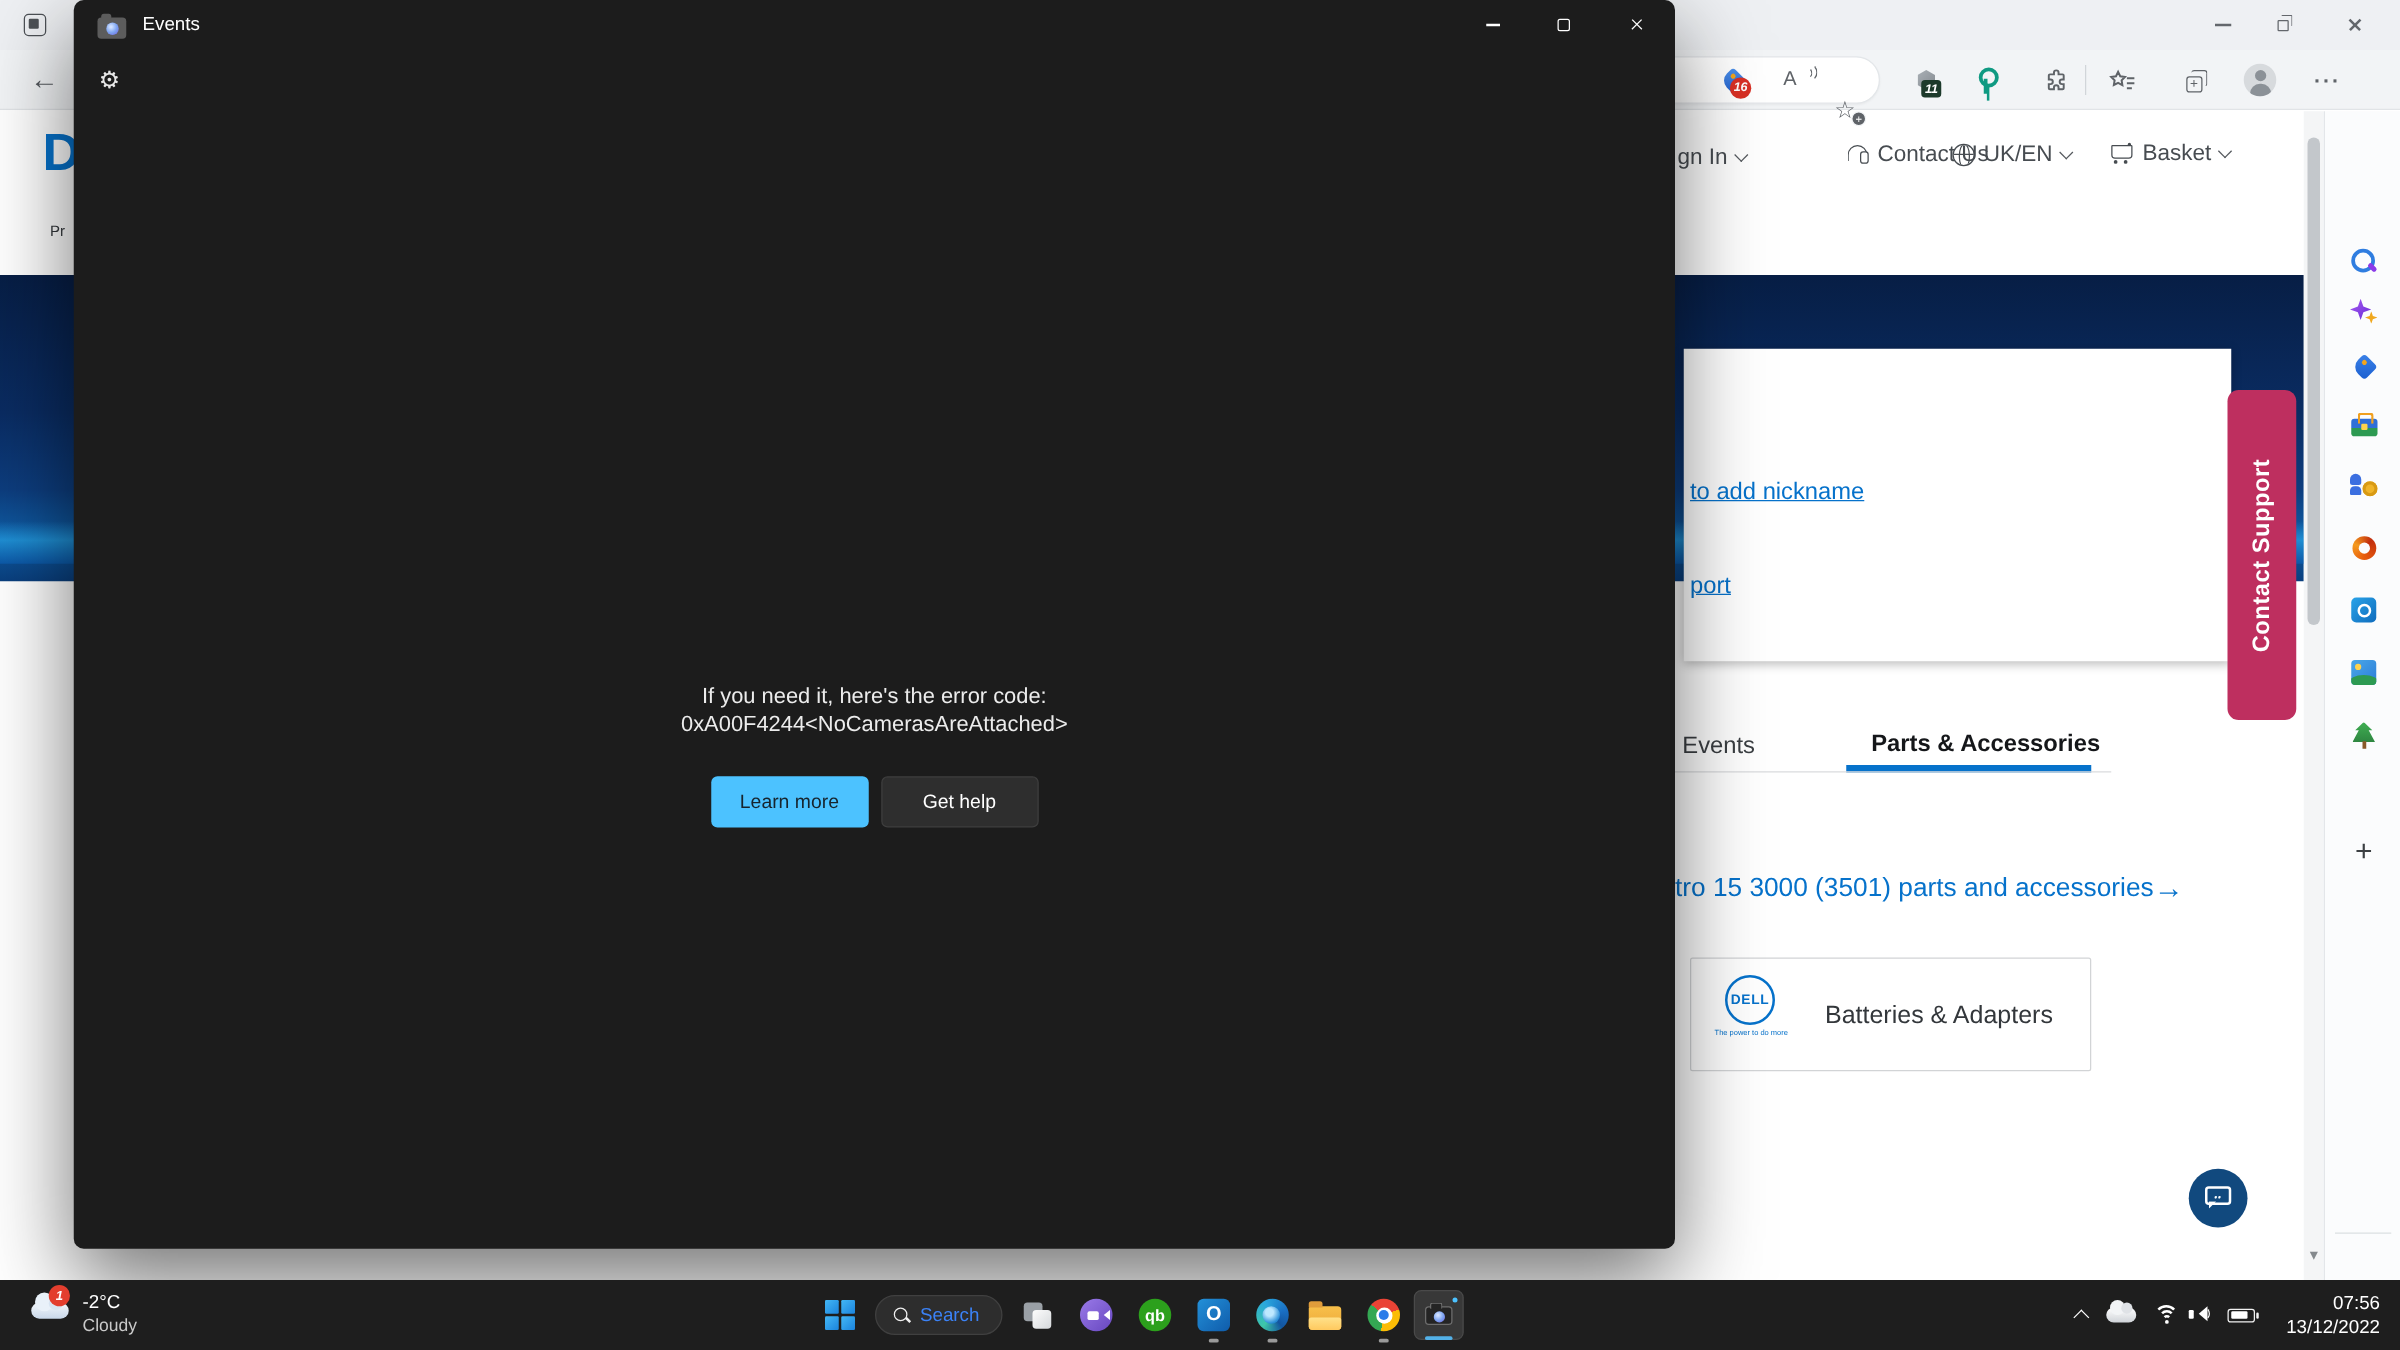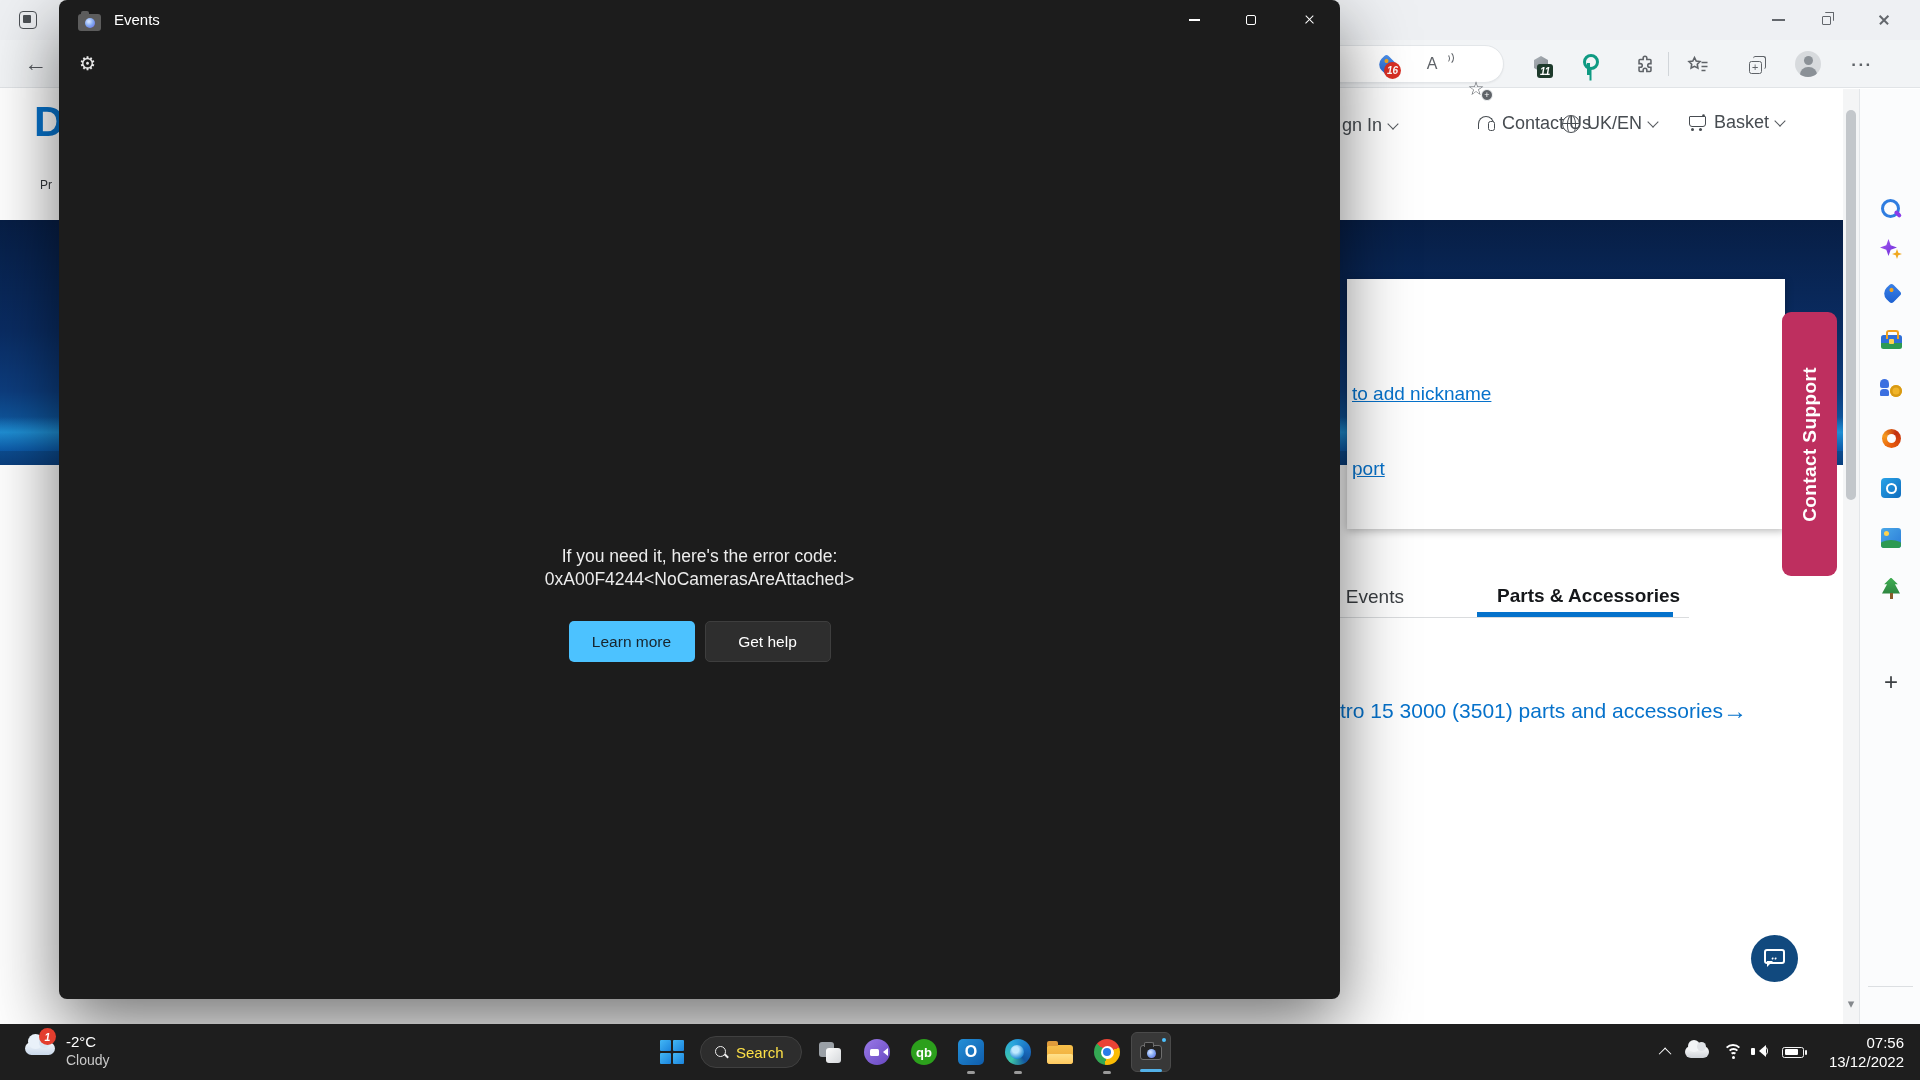--- a/index.html
+++ b/index.html
@@ -190,21 +190,21 @@
   .wx-temp { position:absolute; left:66px; top:9px;  font-size:15px; color:#fff; }
   .wx-cond { position:absolute; left:66px; top:28px; font-size:14px; color:#c9c9c9; }
   .win-logo { position:absolute; left:660px; top:16px; width:24px; height:24px; display:grid;
               grid-template-columns:1fr 1fr; grid-template-rows:1fr 1fr; gap:2px; }
   .win-logo i { background:linear-gradient(135deg,#43b7f5,#1b84dd); border-radius:1px; }
   .search-pill { position:absolute; left:700px; top:12px; width:102px; height:32px; border-radius:16px;
                  background:#2d2d2d; border:1px solid #404040; display:flex; align-items:center; gap:9px; padding-left:14px; }
   .mag { position:relative; width:12px; height:12px; }
   .mag::before { content:""; position:absolute; left:0; top:0; width:9px; height:9px; border:1.8px solid #efefef; border-radius:50%; }
   .mag::after  { content:""; position:absolute; left:9px; top:9px; width:5px; height:1.8px; background:#efefef; transform:rotate(45deg); }
-  .search-lbl { color:#fde047; font-size:15px; }
+  .search-lbl { color:#3b82f6; font-size:15px; }
   .tv-ic { position:relative; width:24px; height:24px; }
   .tv-ic::before { content:""; position:absolute; left:1px; top:2px; width:15px; height:15px; background:#9aa0a6; border-radius:3px; }
   .tv-ic::after  { content:""; position:absolute; left:8px; top:8px; width:15px; height:15px; border-radius:3px;
                    background:linear-gradient(135deg,#fdfdfd,#d5d8db); }
   .duo-ic { width:26px; height:26px; border-radius:50%; background:linear-gradient(135deg,#9a7ae8,#6747c0); position:relative; }
   .duo-ic::before { content:""; position:absolute; left:6px; top:10px; width:9px; height:7px; background:#fff; border-radius:1.5px; }
   .duo-ic::after  { content:""; position:absolute; left:15px; top:9px; border:4.5px solid transparent; border-right:5px solid #fff; }
   .qb-ic { width:26px; height:26px; border-radius:50%; background:#2ca01c; color:#fff; font-weight:bold; font-size:13px;
            display:flex; align-items:center; justify-content:center; }
   .olk-big { width:26px; height:26px; border-radius:5px; background:linear-gradient(135deg,#2390d8,#0f5cab); color:#fff;
@@ -347,20 +347,25 @@
     <span class="abs tab-events" style="left:1330px;top:586px;">e Events</span>
     <span class="abs tab-parts" style="left:1497px;top:585px;">Parts &amp; Accessories</span>
     <div class="abs tab-underline"></div>
     <div class="abs tab-hairline"></div>
 
     <a class="abs parts-link" style="left:1340px;top:697px;">
       <span>tro 15 3000 (3501) parts and accessories</span>
       <span style="font-size:24px;">→</span>
     </a>
 
+    <div class="abs acc-card">
+      <span class="dell-circ">DELL</span>
+      <span class="dell-tag">The power to do more</span>
+      <span class="acc-title">Batteries &amp; Adapters</span>
+    </div>
 
     <div class="abs chat-btn">
       <i class="chat-bub">‥</i>
     </div>
 
     <div class="abs vscroll"></div>
     <div class="abs vthumb"></div>
     <span class="abs vdown">▾</span>
 
     <div class="abs sidebar">

